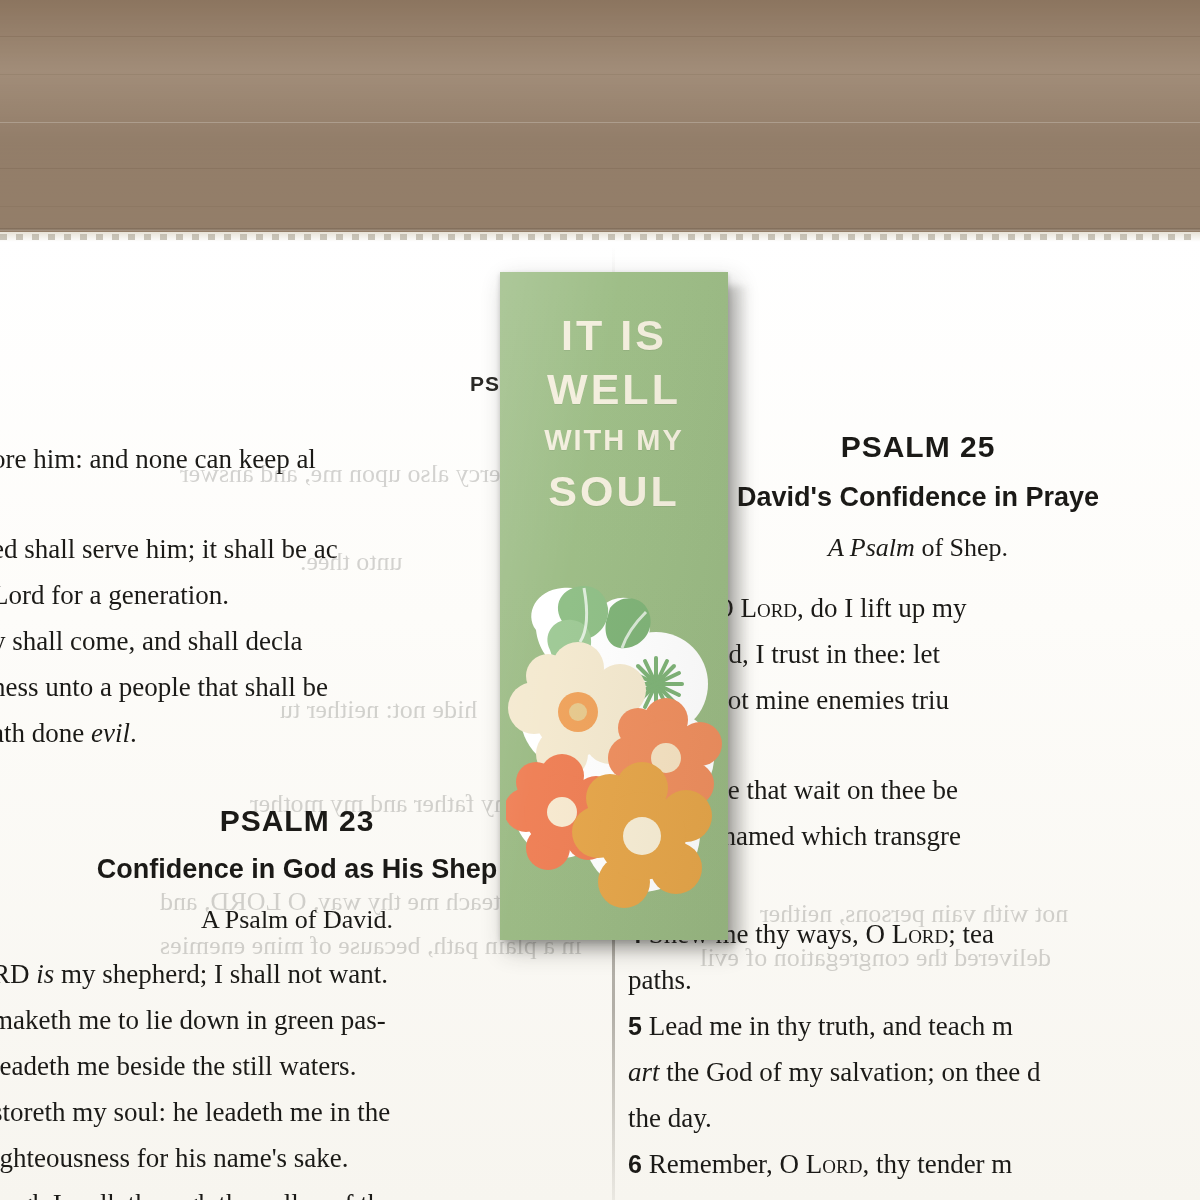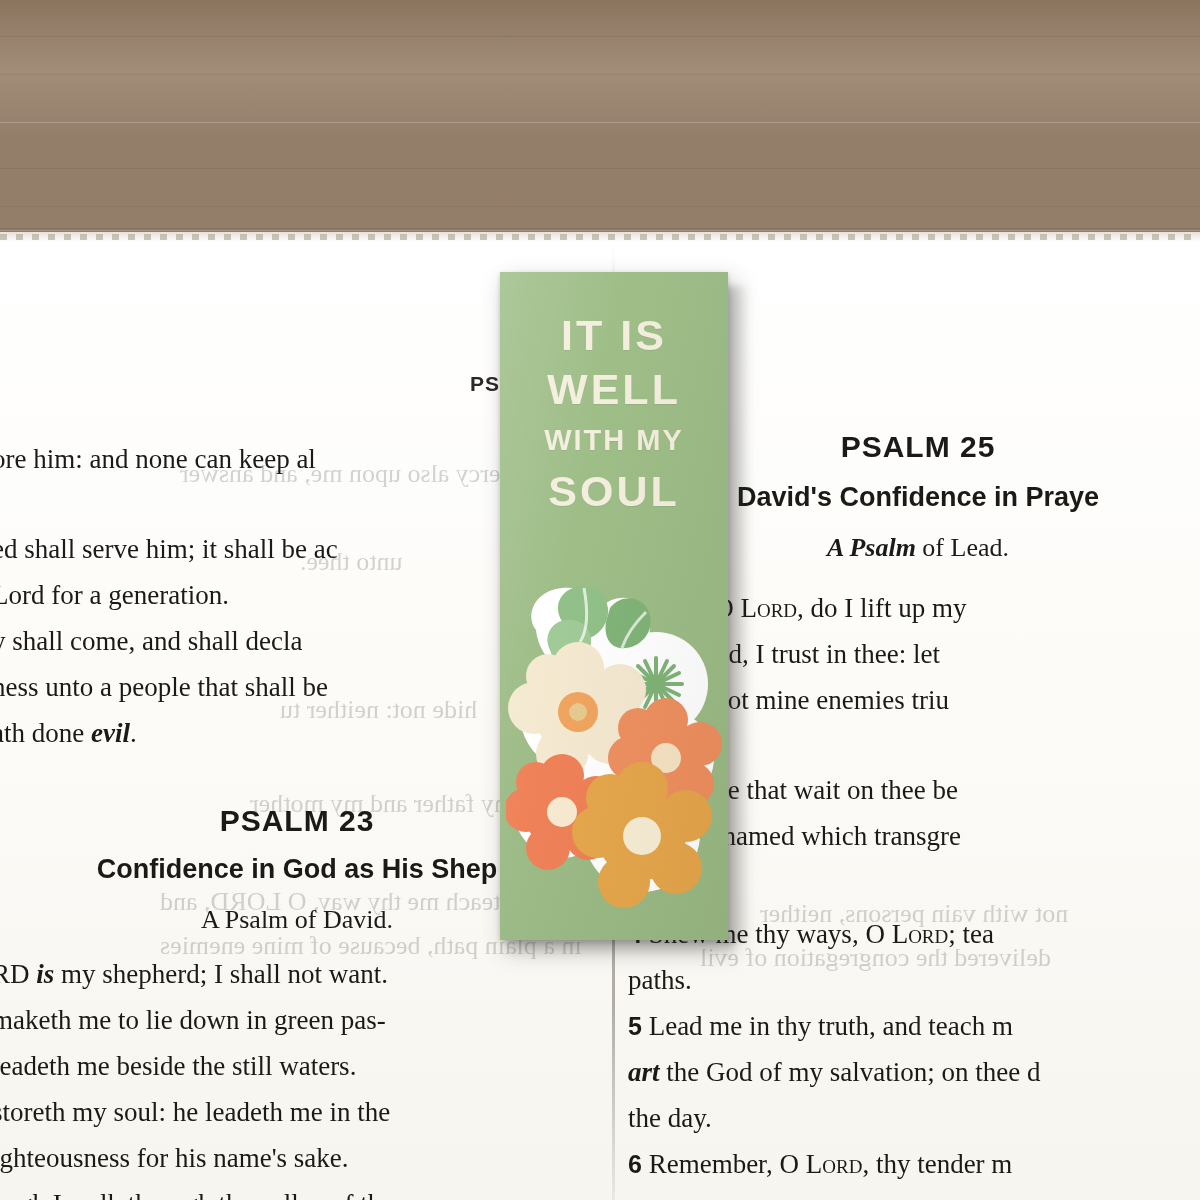--- a/index.html
+++ b/index.html
@@ -113,21 +113,21 @@
     font-weight: 700;
   }
 
   .line {
     font-size: 27px;
     line-height: 46px;
     white-space: nowrap;
     font-family: "Liberation Serif", serif;
   }
   .sc { font-variant: small-caps; }
-  .ital { font-style: italic; font-weight: bold; }
+  .ital { font-style: italic; }
   .psalm-head {
     font-family: "Liberation Sans", sans-serif;
     font-weight: 700;
     font-size: 30px;
     letter-spacing: 1px;
     text-align: center;
   }
   .psalm-sub {
     font-family: "Liberation Sans", sans-serif;
     font-weight: 700;
@@ -263,21 +263,21 @@
     <div class="line">leadeth me beside the still waters.</div>
     <div class="line">storeth my soul: he leadeth me in the</div>
     <div class="line">ighteousness for his name's sake.</div>
     <div class="line">ough I walk through the valley of the</div>
   </div>
 
   <div class="col col-right">
     <div style="height:184px;"></div>
     <div class="psalm-head">PSALM 25</div>
     <div class="psalm-sub" style="margin-top:18px;">David's Confidence in Praye</div>
-    <div class="psalm-by" style="margin-top:20px;"><span class="ital">A Psalm</span><span> of Lead.</span></div>
+    <div class="psalm-by" style="margin-top:20px;"><span class="ital">A Psalm</span><span> of Shep.</span></div>
     <div class="line" style="margin-top:22px;">to thee, O <span class="sc">Lord</span>, do I lift up my</div>
     <div class="line">O my God, I trust in thee: let</div>
     <div class="line">ned, let not mine enemies triu</div>
     <div class="line" style="margin-top:44px;">a, let none that wait on thee be</div>
     <div class="line">em be ashamed which transgre</div>
     <div class="line" style="margin-top:52px;"><span class="vnum">4</span> Shew me thy ways, O <span class="sc">Lord</span>; tea</div>
     <div class="line">paths.</div>
     <div class="line"><span class="vnum">5</span> Lead me in thy truth, and teach m</div>
     <div class="line"><span class="ital">art</span> the God of my salvation; on thee d</div>
     <div class="line">the day.</div>

